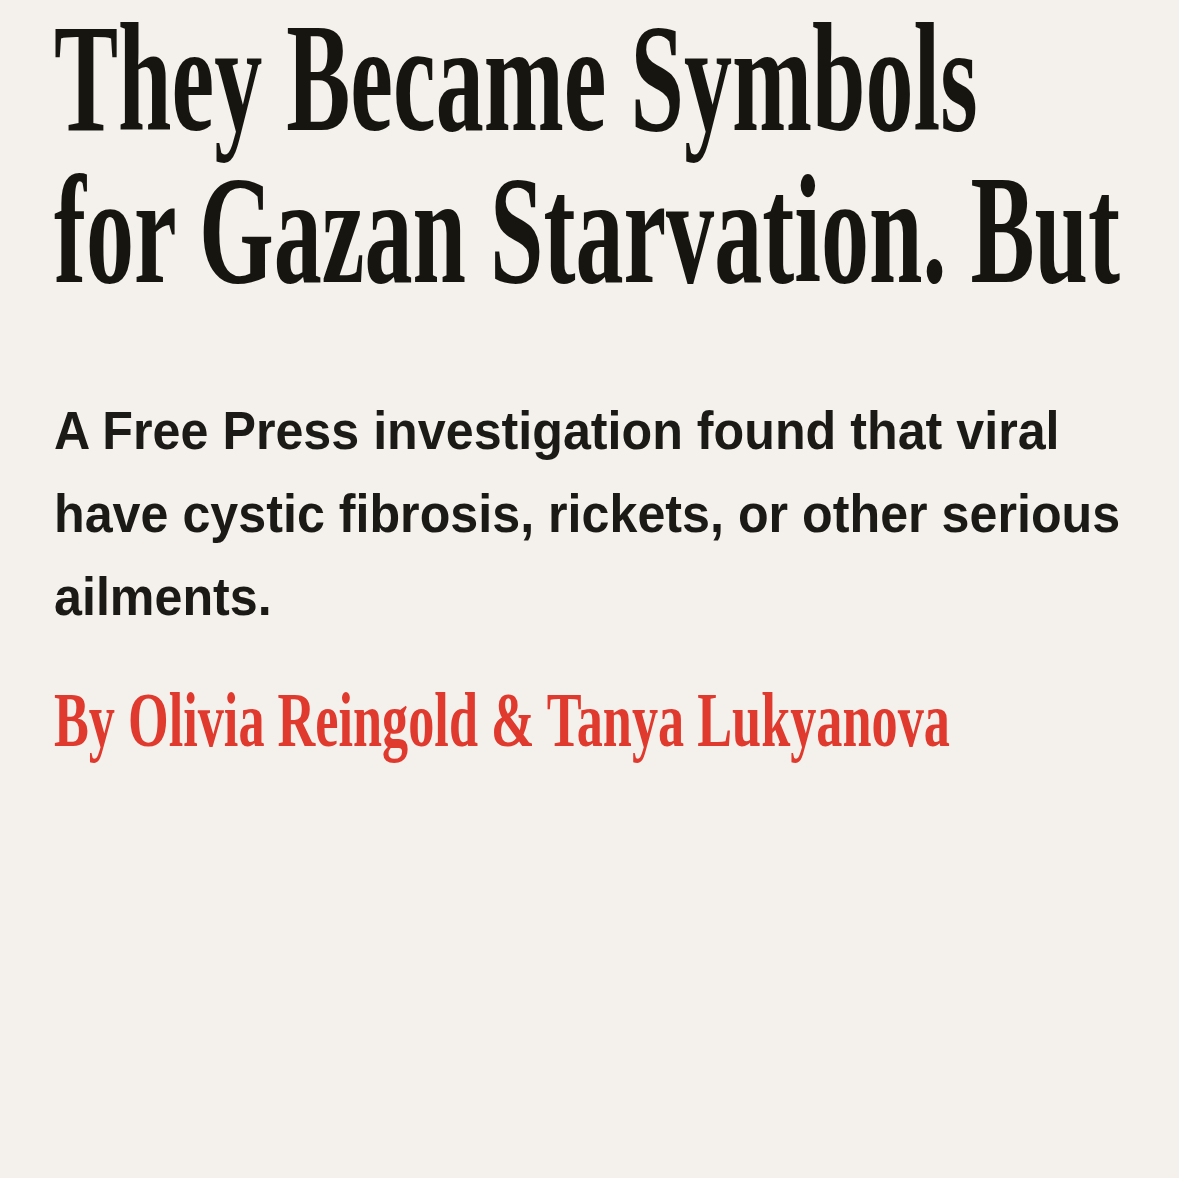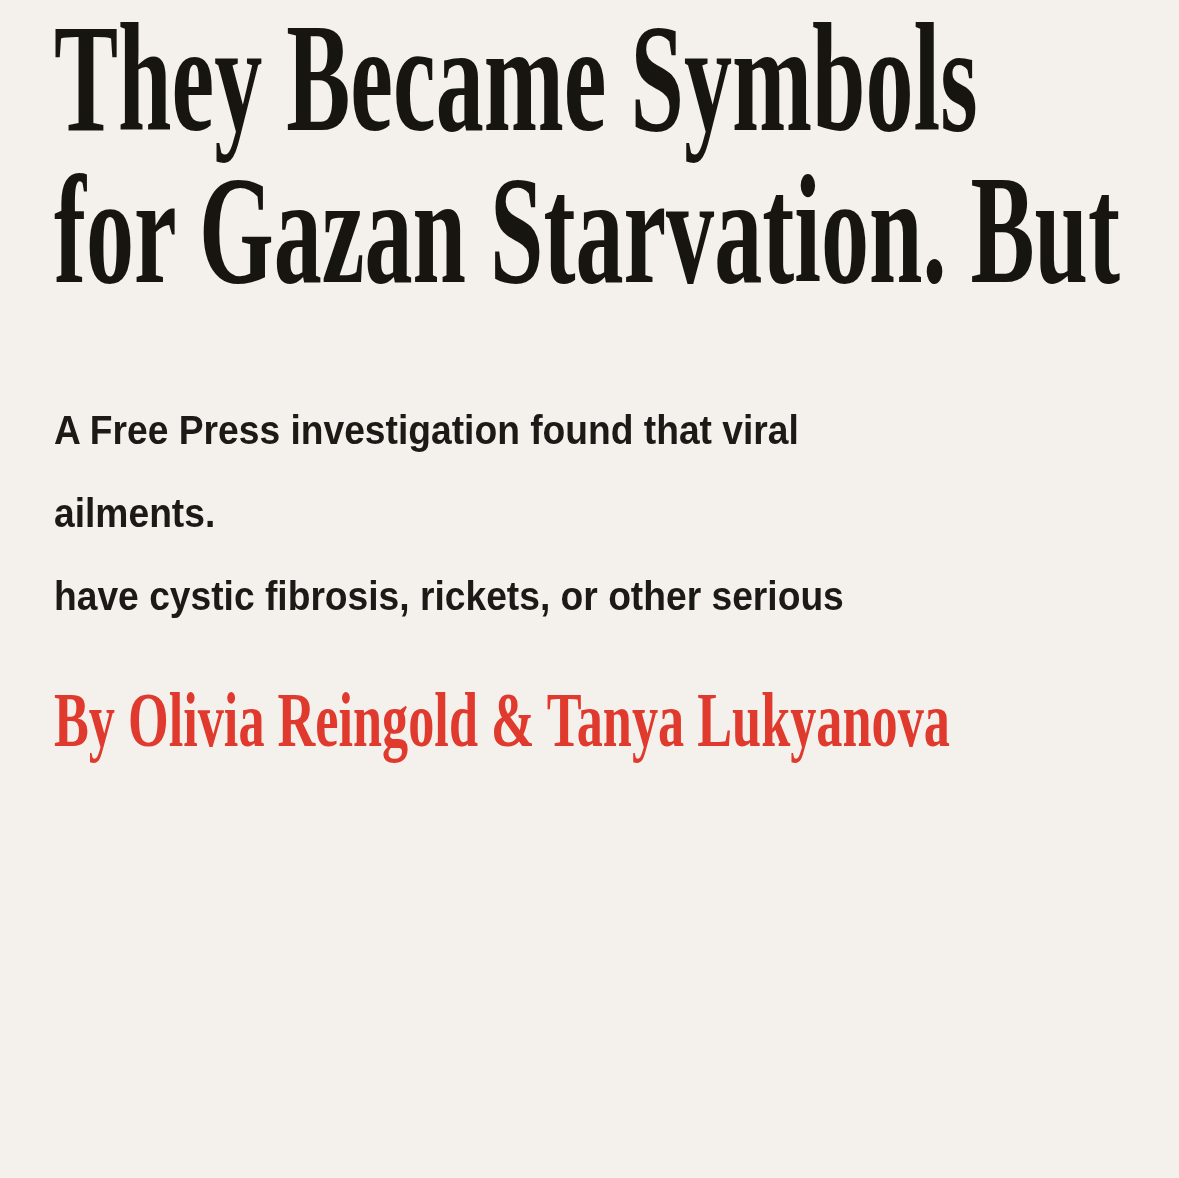--- a/index.html
+++ b/index.html
@@ -35,21 +35,21 @@
     transform: scaleX(0.62);
     transform-origin: left center;
     white-space: nowrap;
   }
   
   .dek {
     margin: 83px 0 0 0;
     padding: 0;
     font-family: "Liberation Sans", sans-serif;
     font-weight: 700;
-    font-size: 40px;
+    font-size: 54px;
     line-height: 83px;
     color: #1B1A16;
   }
   .dek-line {
     display: block;
     height: 83px;
     white-space: nowrap;
   }
   .dek-line > .squeeze {
     display: inline-block;
@@ -80,19 +80,19 @@
 
 <header class="article-header">
 
   <h1 class="headline">
     <span class="hl-line"><span class="squeeze">They Became Symbols</span></span>
     <span class="hl-line"><span class="squeeze">for Gazan Starvation. But</span></span>
   </h1>
 
   <p class="dek">
     <span class="dek-line"><span class="squeeze">A Free Press investigation found that viral</span></span>
+    <span class="dek-line"><span class="squeeze">have cystic fibrosis, rickets, or other serious</span></span>
     <span class="dek-line"><span class="squeeze">ailments.</span></span>
-    <span class="dek-line"><span class="squeeze">have cystic fibrosis, rickets, or other serious</span></span>
   </p>
 
   <p class="byline"><span class="squeeze">By Olivia Reingold &amp; Tanya Lukyanova</span></p>
 
 </header>
 
 </body></html>

